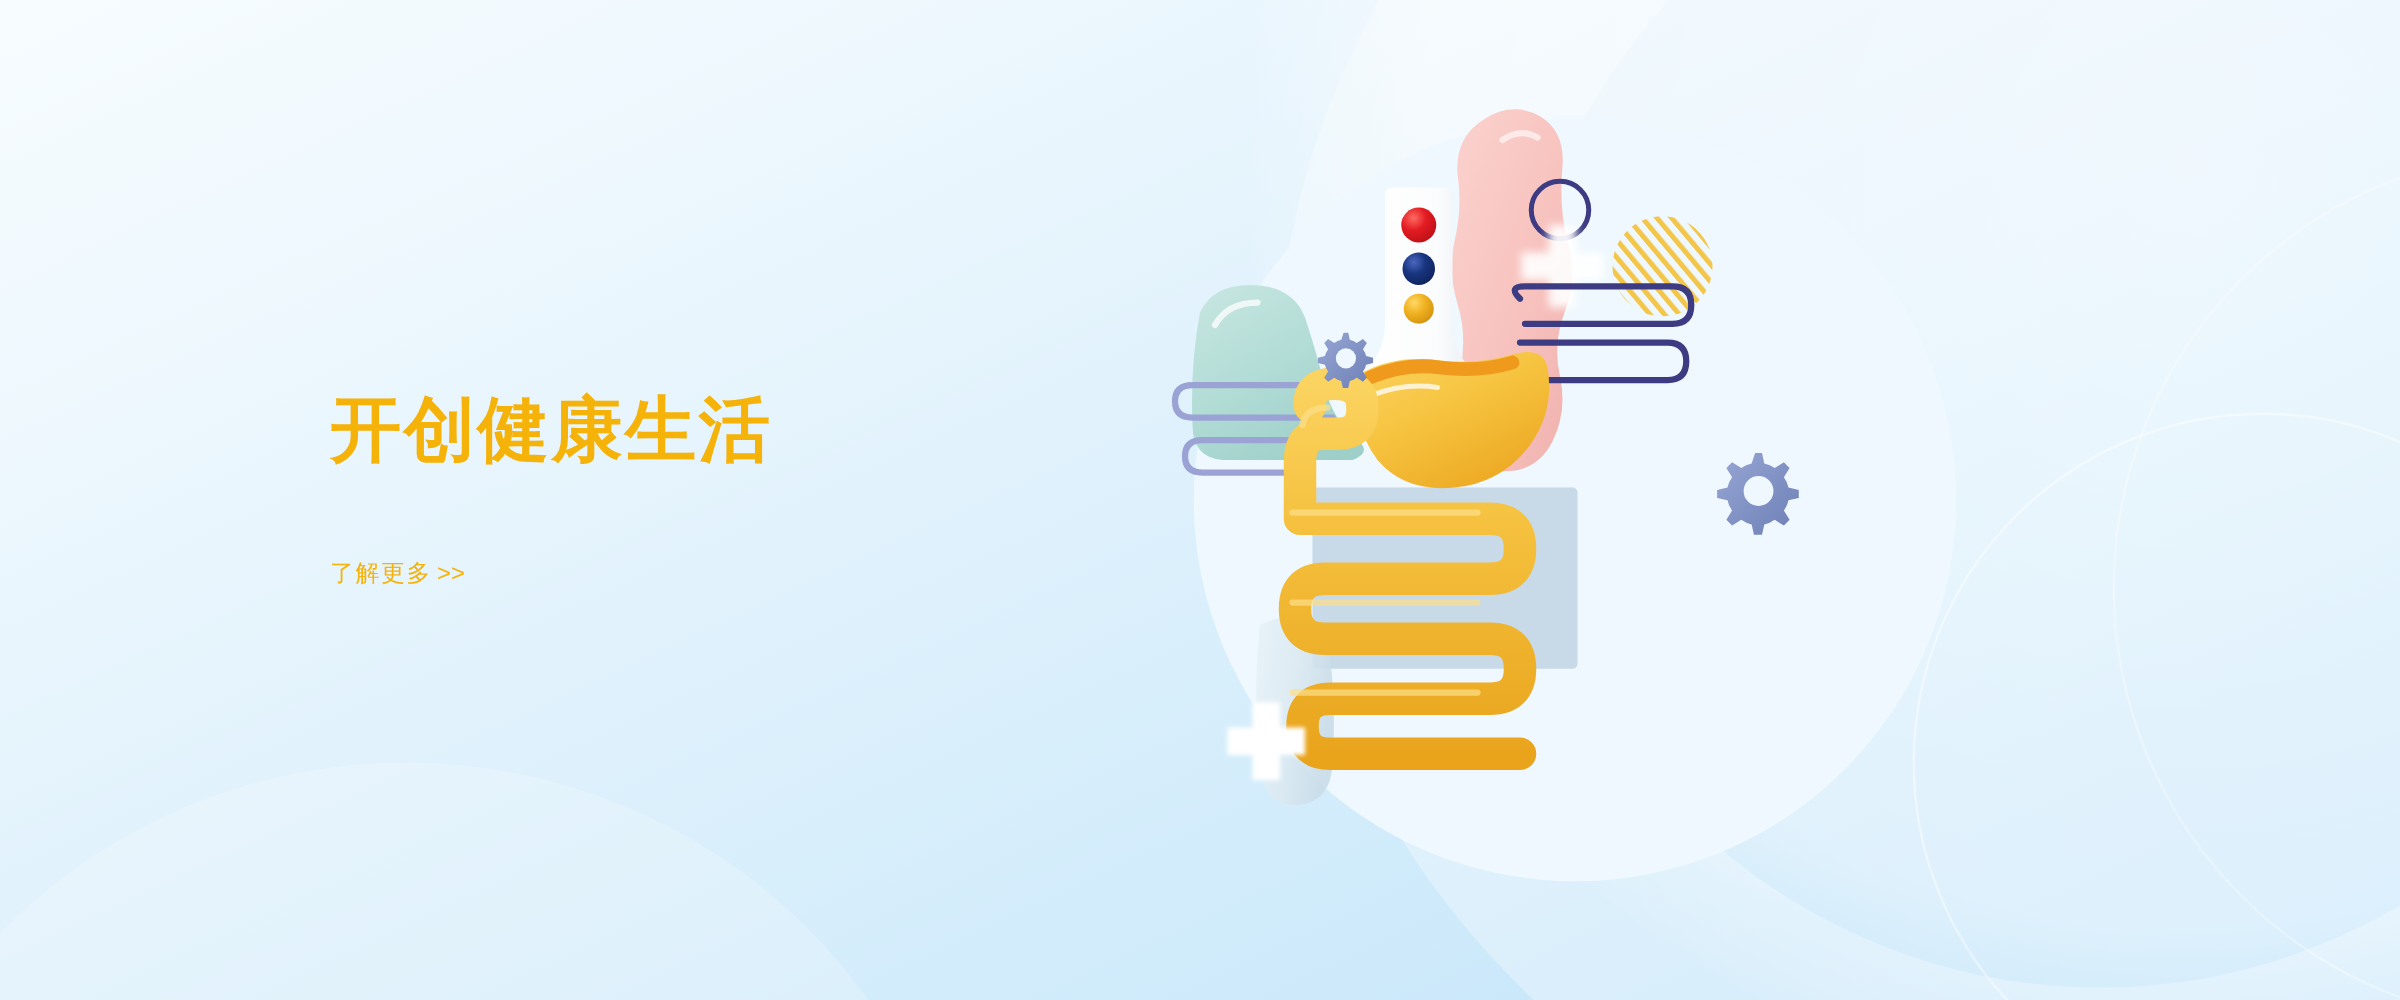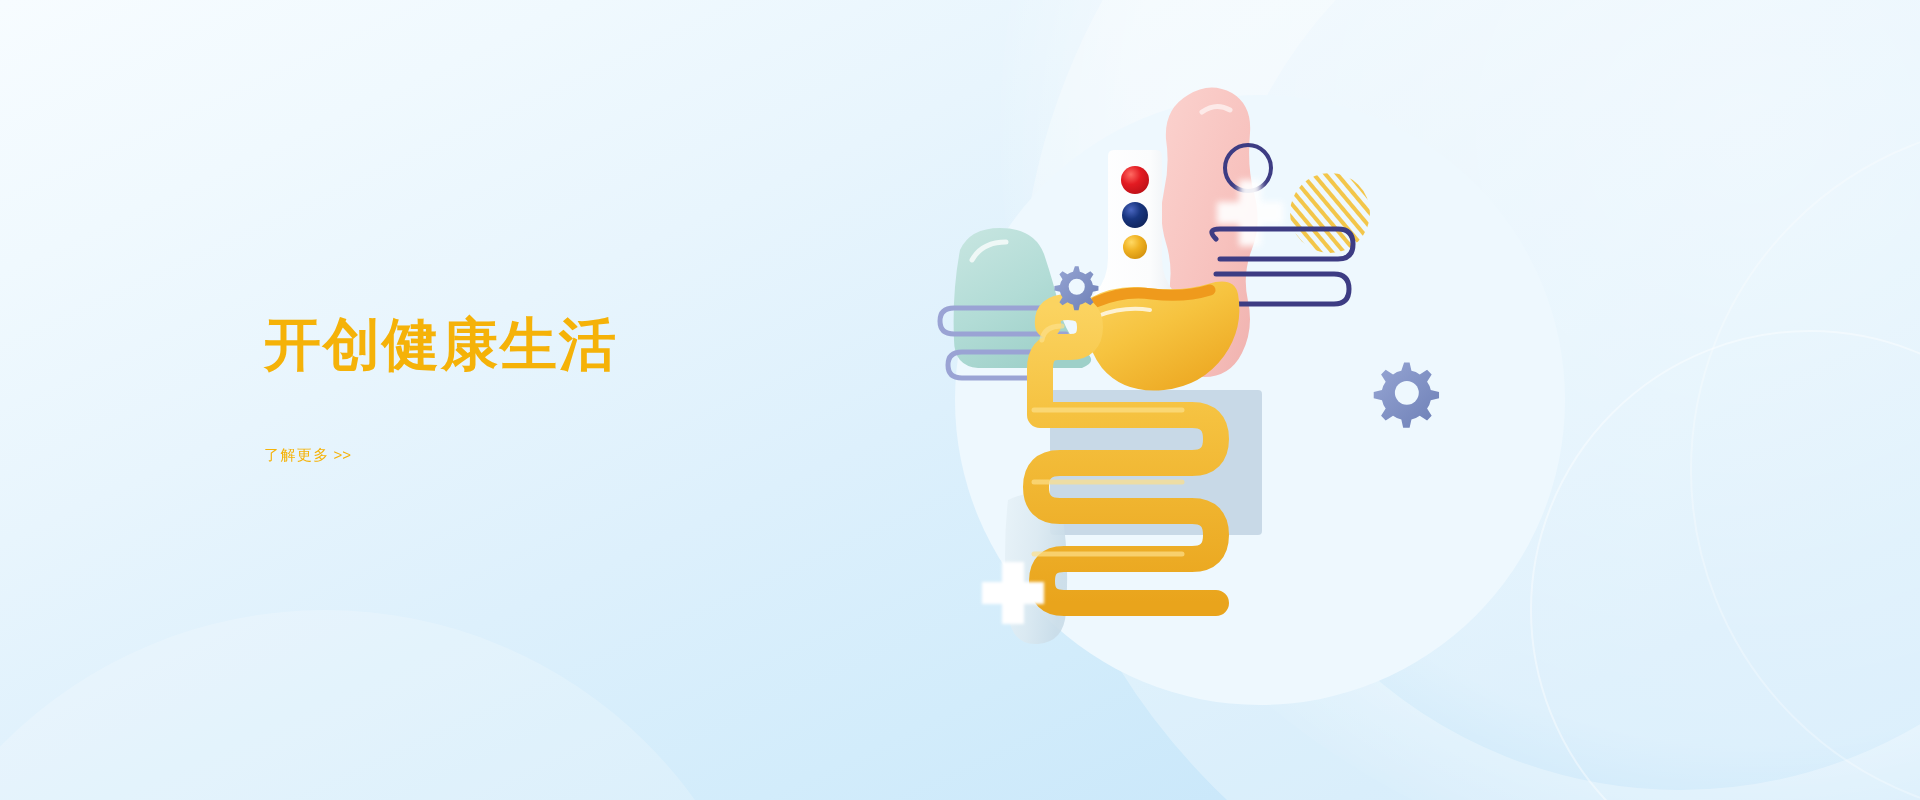--- a/index.html
+++ b/index.html
@@ -93,21 +93,21 @@
     font-weight: 700;
     letter-spacing: 2px;
     white-space: nowrap;
   }
   .headline-2 { margin-top: 2px; }
 
   .more-link {
     display: inline-block;
     margin-top: 58px;
     color: #f5b208;
-    font-size: 15px;
+    font-size: 19px;
     letter-spacing: 1.4px;
     text-decoration: none;
     cursor: pointer;
   }
   .more-link .chev { margin-left: 4px; letter-spacing: 0px; }
 
   
   .illustration {
     position: absolute;
     left: 930px;

